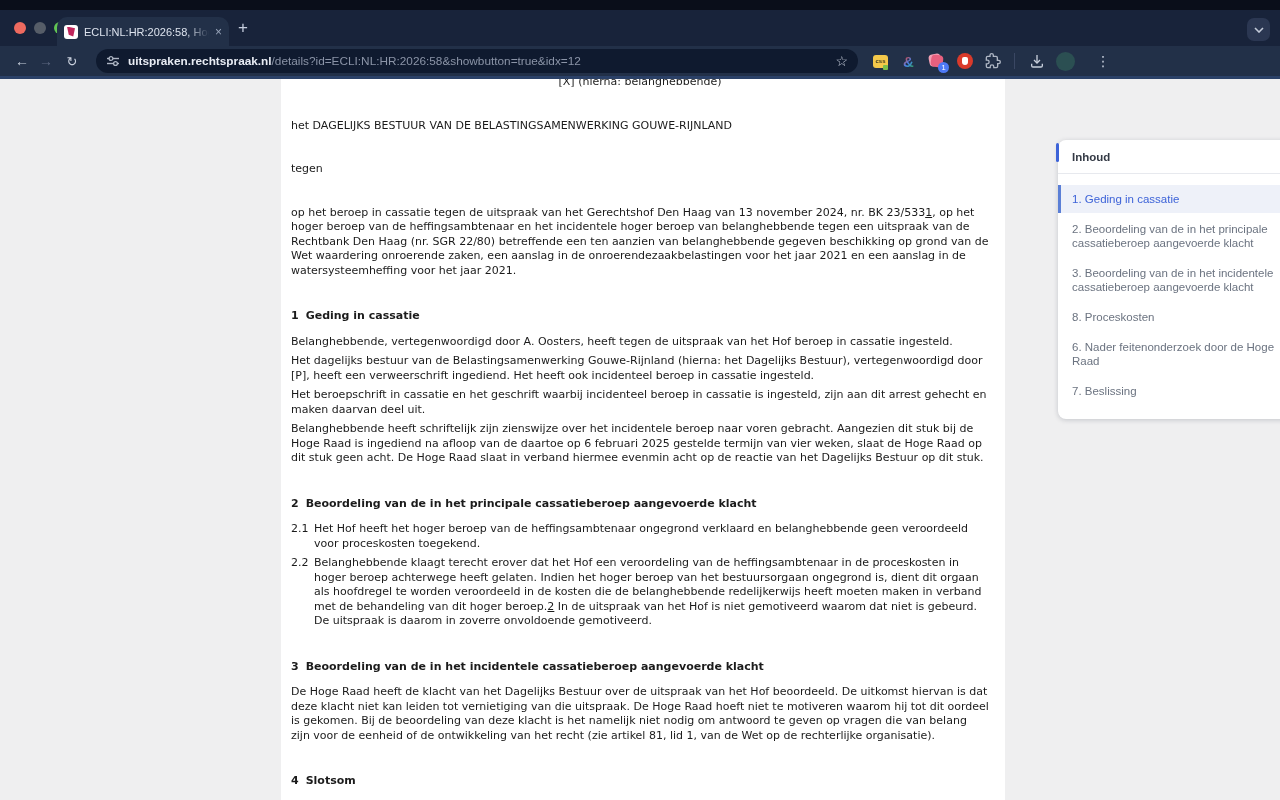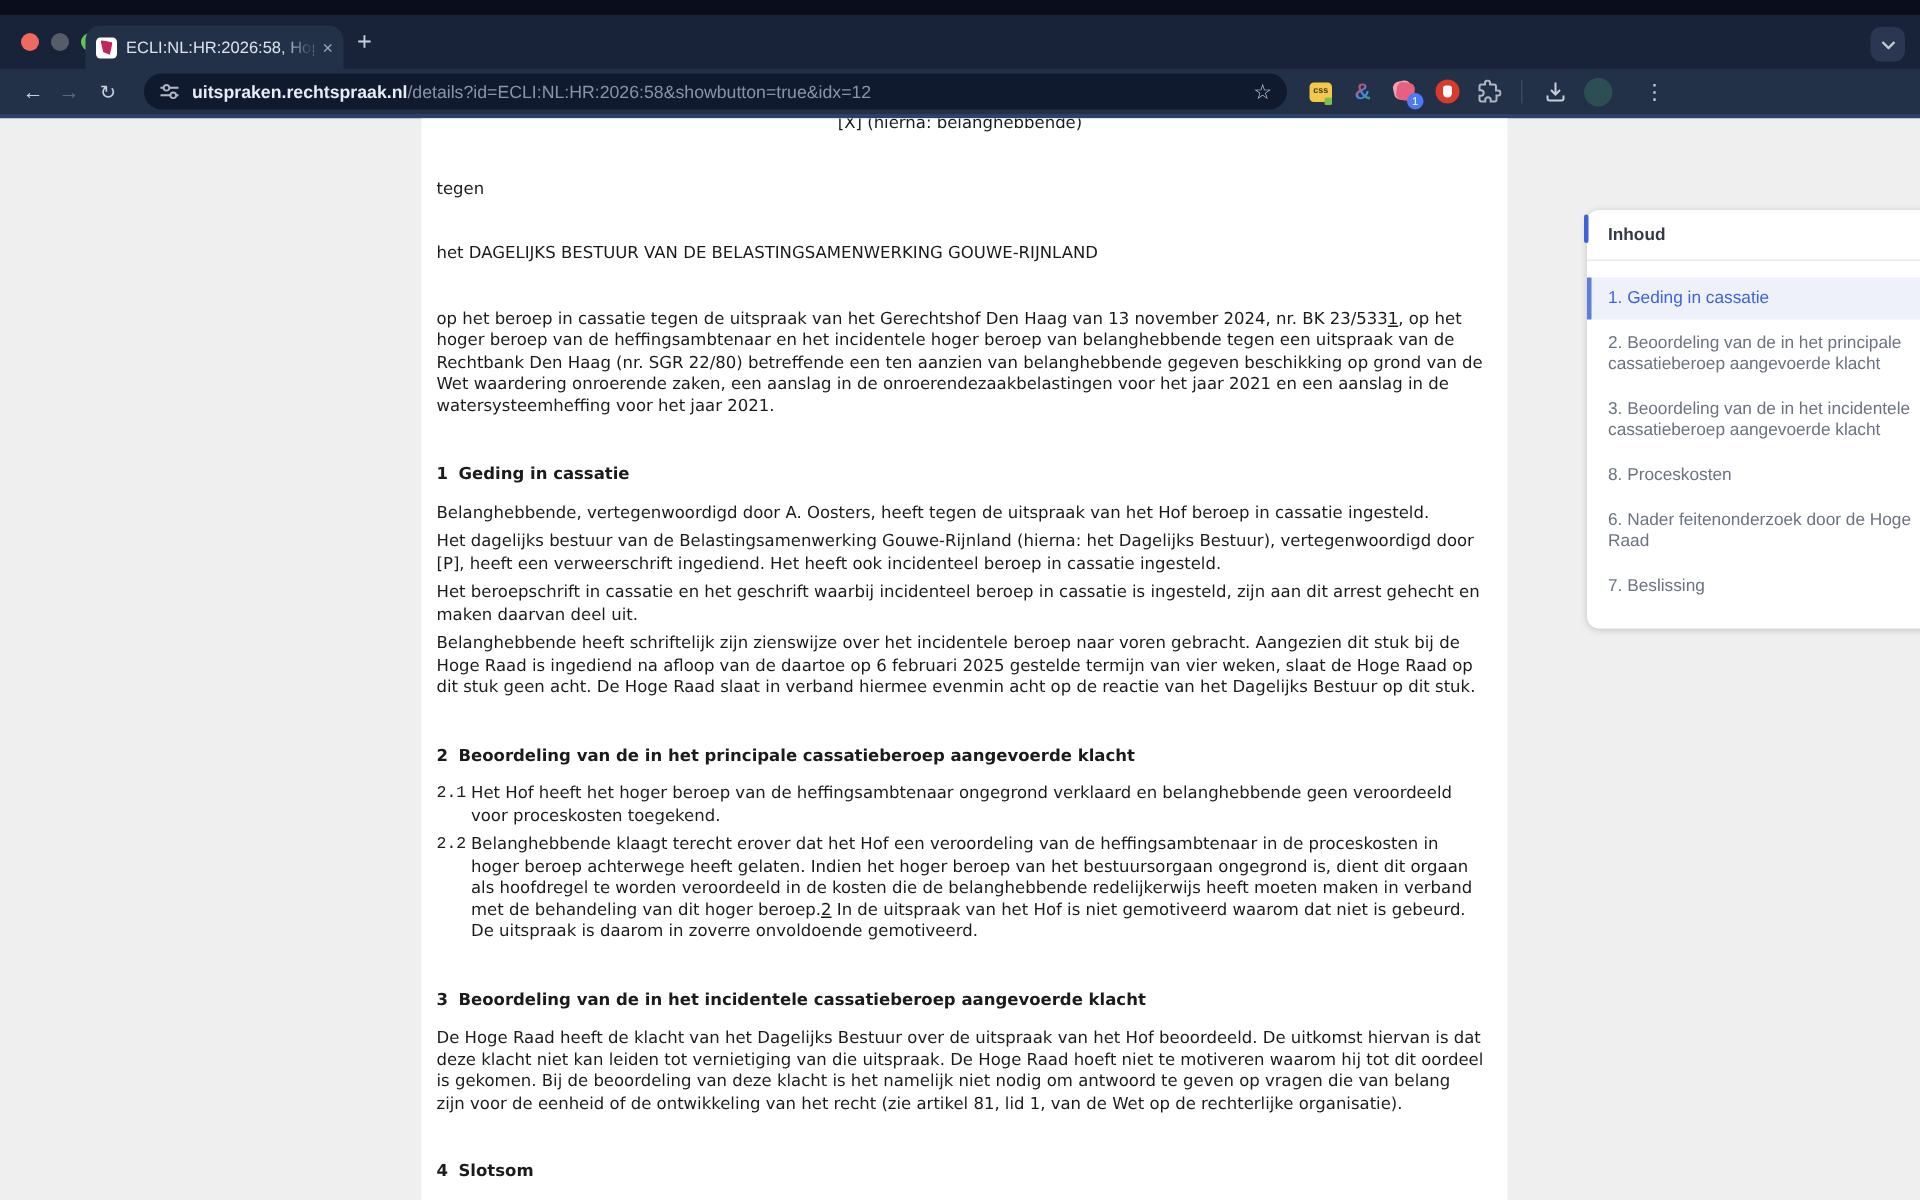--- a/index.html
+++ b/index.html
@@ -58,21 +58,21 @@
   
   .page { position:absolute; top:79px; left:0; right:0; bottom:0; background:#efeff0; }
   .doc { position:absolute; left:281px; top:0; bottom:0; width:724px; background:#fff;
          padding:0 16px 8px 10px; color:#1b1b1b;
          font-family:"DejaVu Sans", sans-serif; font-size:11px; line-height:14.5px; overflow:hidden; }
   .doc-line { margin-bottom:29px; }
   .doc-line:first-child { margin-top:-4px;text-align:center; }
   .heading { display:flex; gap:7px; font-weight:bold; margin:31px 0 11px; }
   .para { margin-bottom:5px; }
   .numpara { display:flex; margin-bottom:5px; }
-  .numpara .num { flex:0 0 23px;font-family:Liberation Mono, monospace; }
+  .numpara .num { flex:0 0 23px; }
   .numpara .body { flex:1; }
   .fn { text-decoration:underline; cursor:pointer; }
 
   
   .toc-card { position:absolute; left:1058px; top:61px; width:245px; background:#fff;
               border-radius:8px; box-shadow:0 1px 5px rgba(40,50,70,.22); }
   .toc-accent { position:absolute; left:-2px; top:3px; width:3px; height:19px; background:#3d63d8; border-radius:2px; }
   .toc-title { padding:11px 14px 10px; font-size:11.5px; font-weight:bold; color:#343a45; border-bottom:1px solid #e7e9ee; }
   .toc-list { padding:9px 0 12px; }
   .toc-item { padding:7px 14px; margin:2px 0; font-size:11.5px; line-height:14px; color:#6b7380; cursor:pointer; }
@@ -155,22 +155,22 @@
       <span class="avatar"></span>
       <span class="kebab">⋮</span>
     </div>
   </div>
 
   <div class="chrome-line"></div>
 
   <div class="page">
     <div class="doc" id="doc">
         <div class="doc-line">[X] (hierna: belanghebbende)</div>
+        <div class="doc-line">het DAGELIJKS BESTUUR VAN DE BELASTINGSAMENWERKING GOUWE-RIJNLAND</div>
         <div class="doc-line">tegen</div>
-        <div class="doc-line">het DAGELIJKS BESTUUR VAN DE BELASTINGSAMENWERKING GOUWE-RIJNLAND</div>
         <div class="para"><span>op het beroep in cassatie tegen de uitspraak van het Gerechtshof Den Haag van 13 november 2024, nr. BK 23/533</span><span class="fn">1</span><span>, op het hoger beroep van de heffingsambtenaar en het incidentele hoger beroep van belanghebbende tegen een uitspraak van de Rechtbank Den Haag (nr. SGR 22/80) betreffende een ten aanzien van belanghebbende gegeven beschikking op grond van de Wet waardering onroerende zaken, een aanslag in de onroerendezaakbelastingen voor het jaar 2021 en een aanslag in de watersysteemheffing voor het jaar 2021.</span></div>
         <div class="heading">
           <span>1</span>
           <span>Geding in cassatie</span>
         </div>
         <div class="para"><span>Belanghebbende, vertegenwoordigd door A. Oosters, heeft tegen de uitspraak van het Hof beroep in cassatie ingesteld.</span></div>
         <div class="para"><span>Het dagelijks bestuur van de Belastingsamenwerking Gouwe-Rijnland (hierna: het Dagelijks Bestuur), vertegenwoordigd door [P], heeft een verweerschrift ingediend. Het heeft ook incidenteel beroep in cassatie ingesteld.</span></div>
         <div class="para"><span>Het beroepschrift in cassatie en het geschrift waarbij incidenteel beroep in cassatie is ingesteld, zijn aan dit arrest gehecht en maken daarvan deel uit.</span></div>
         <div class="para"><span>Belanghebbende heeft schriftelijk zijn zienswijze over het incidentele beroep naar voren gebracht. Aangezien dit stuk bij de Hoge Raad is ingediend na afloop van de daartoe op 6 februari 2025 gestelde termijn van vier weken, slaat de Hoge Raad op dit stuk geen acht. De Hoge Raad slaat in verband hiermee evenmin acht op de reactie van het Dagelijks Bestuur op dit stuk.</span></div>
         <div class="heading">

